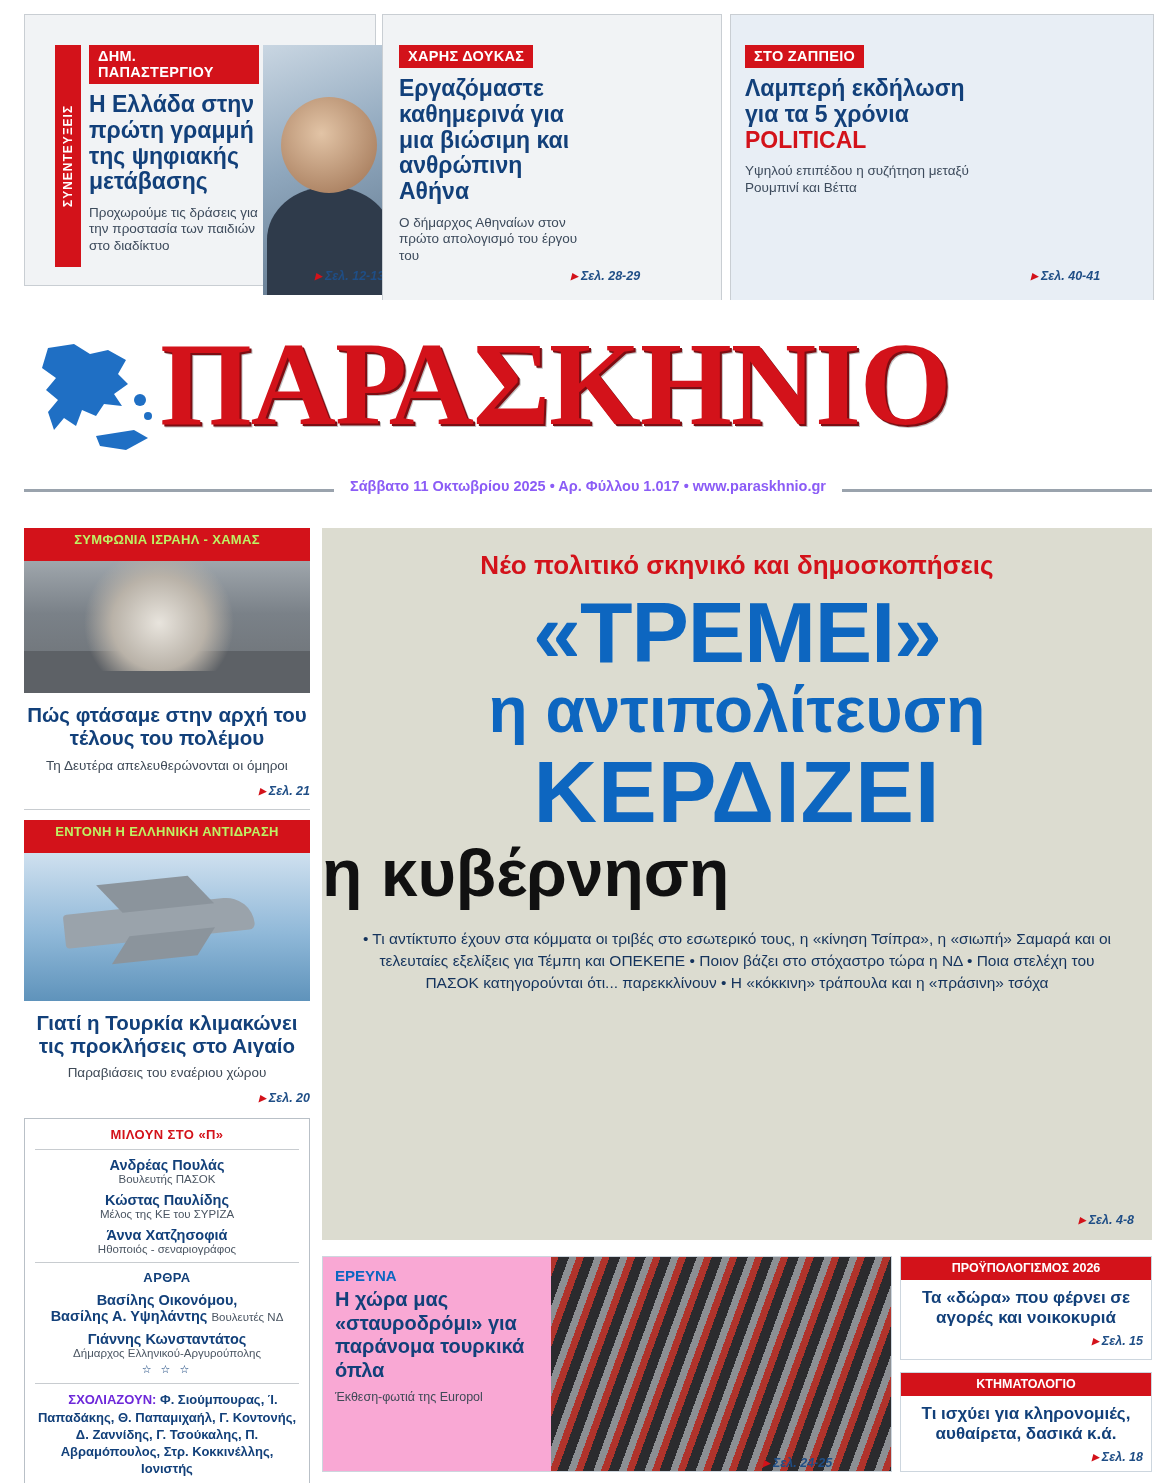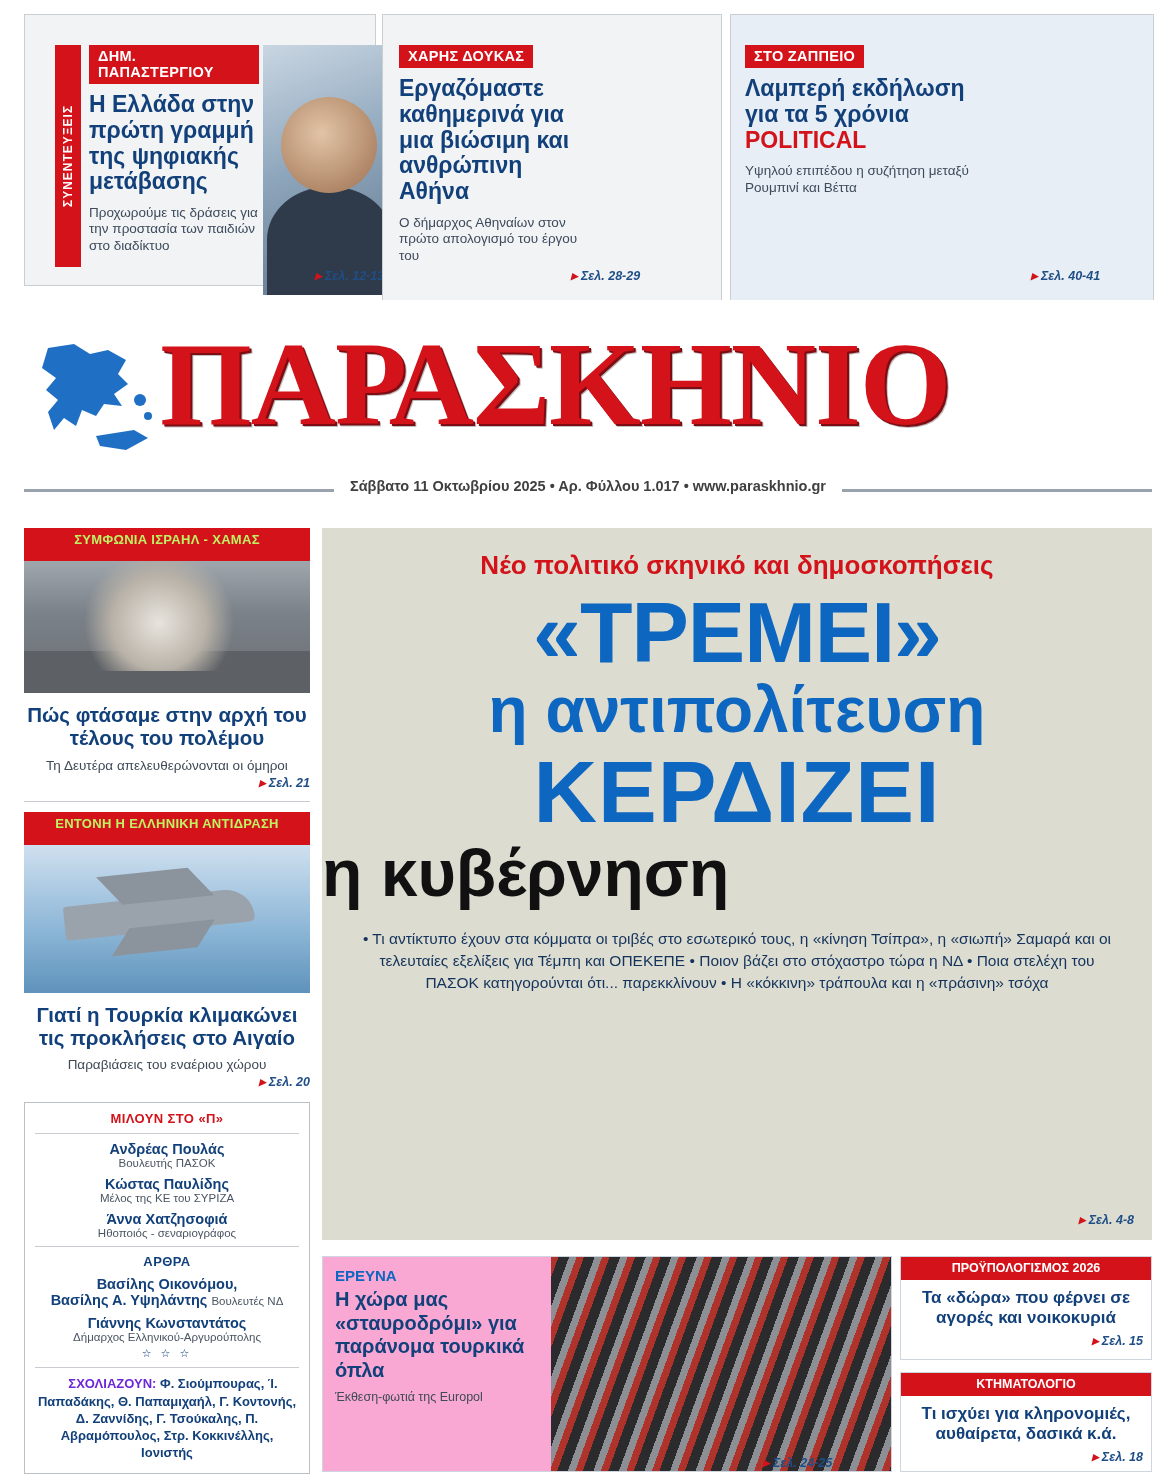--- a/index.html
+++ b/index.html
@@ -57,32 +57,32 @@
   .logo {
     position:absolute; left:160px; top:26px; width:1000px;
     font-family:"Liberation Serif", serif; font-weight:bold; font-size:118px;
     color:#d3121a; letter-spacing:-1px; line-height:1;
     text-shadow: 2px 2px 0 #7d0d12, 3px 3px 0 rgba(0,0,0,.25);
   }
   .dateline-wrap { position:absolute; left:24px; top:178px; width:1128px; height:22px; }
   .dateline-wrap .rule { position:absolute; top:11px; left:0; width:1128px; height:3px; background:#9aa3ad; }
   .dateline {
     position:absolute; left:50%; transform:translateX(-50%); top:0;
-    background:#fff; padding:0 16px; font-size:14.5px; color:#404040; font-weight:bold; white-space:nowrap;
+    background:#fff; padding:0 16px; font-size:14.5px; color:#8b5cf6; font-weight:bold; white-space:nowrap;
   }
 
   
   .leftcol { position:absolute; left:24px; top:528px; width:286px; }
   .capbar { background:#d3121a; color:#bef264; text-align:center; font-weight:bold; font-size:13px; padding:4px 0 14px; letter-spacing:.3px; }
   .leftphoto1 { width:286px; height:132px; background:linear-gradient(180deg,#9fa6ac 0%,#7a8188 40%,#6b6f73 100%); position:relative; overflow:hidden; }
   .leftphoto1:after { content:""; position:absolute; left:60px; top:-10px; width:150px; height:120px; background:radial-gradient(circle at 50% 60%, #e8e4dd 0%, #b9b2a8 45%, rgba(150,145,138,0) 72%); }
   .leftphoto1:before { content:""; position:absolute; left:0; bottom:0; width:286px; height:42px; background:#5d6166; }
   .lh { color:#12407a; font-size:20.5px; line-height:1.14; font-weight:bold; text-align:center; margin-top:10px; }
   .lsub { color:#3f4a57; font-size:13.5px; text-align:center; margin-top:8px; }
-  .lref { text-align:right; margin-top:0; }
+  .lref { text-align:right; margin-top:8px; }
   .hr-thin { height:1px; background:#c8ccd0; margin:10px 0; }
 
   .leftphoto2 { width:286px; height:148px; background:linear-gradient(180deg,#cfe0ef 0%,#8fb8d8 55%,#5f93bb 100%); position:relative; overflow:hidden; }
   .jet { position:absolute; left:40px; top:52px; width:190px; height:34px; background:#9aa3ab; border-radius:4px 30px 6px 4px; transform:rotate(-6deg); }
   .jet:after { content:""; position:absolute; left:48px; top:-26px; width:92px; height:30px; background:#8b949c; transform:skewX(38deg); }
   .jet:before { content:""; position:absolute; left:54px; top:28px; width:86px; height:26px; background:#8b949c; transform:skewX(-38deg); }
 
   .panel { border:1px solid #b9c0c7; background:#fff; margin-top:12px; padding:8px 10px 12px; }
   .panel-title { text-align:center; color:#d3121a; font-weight:bold; font-size:13px; letter-spacing:.4px; }
   .panel-line { height:1px; background:#c8ccd0; margin:7px 0; }

